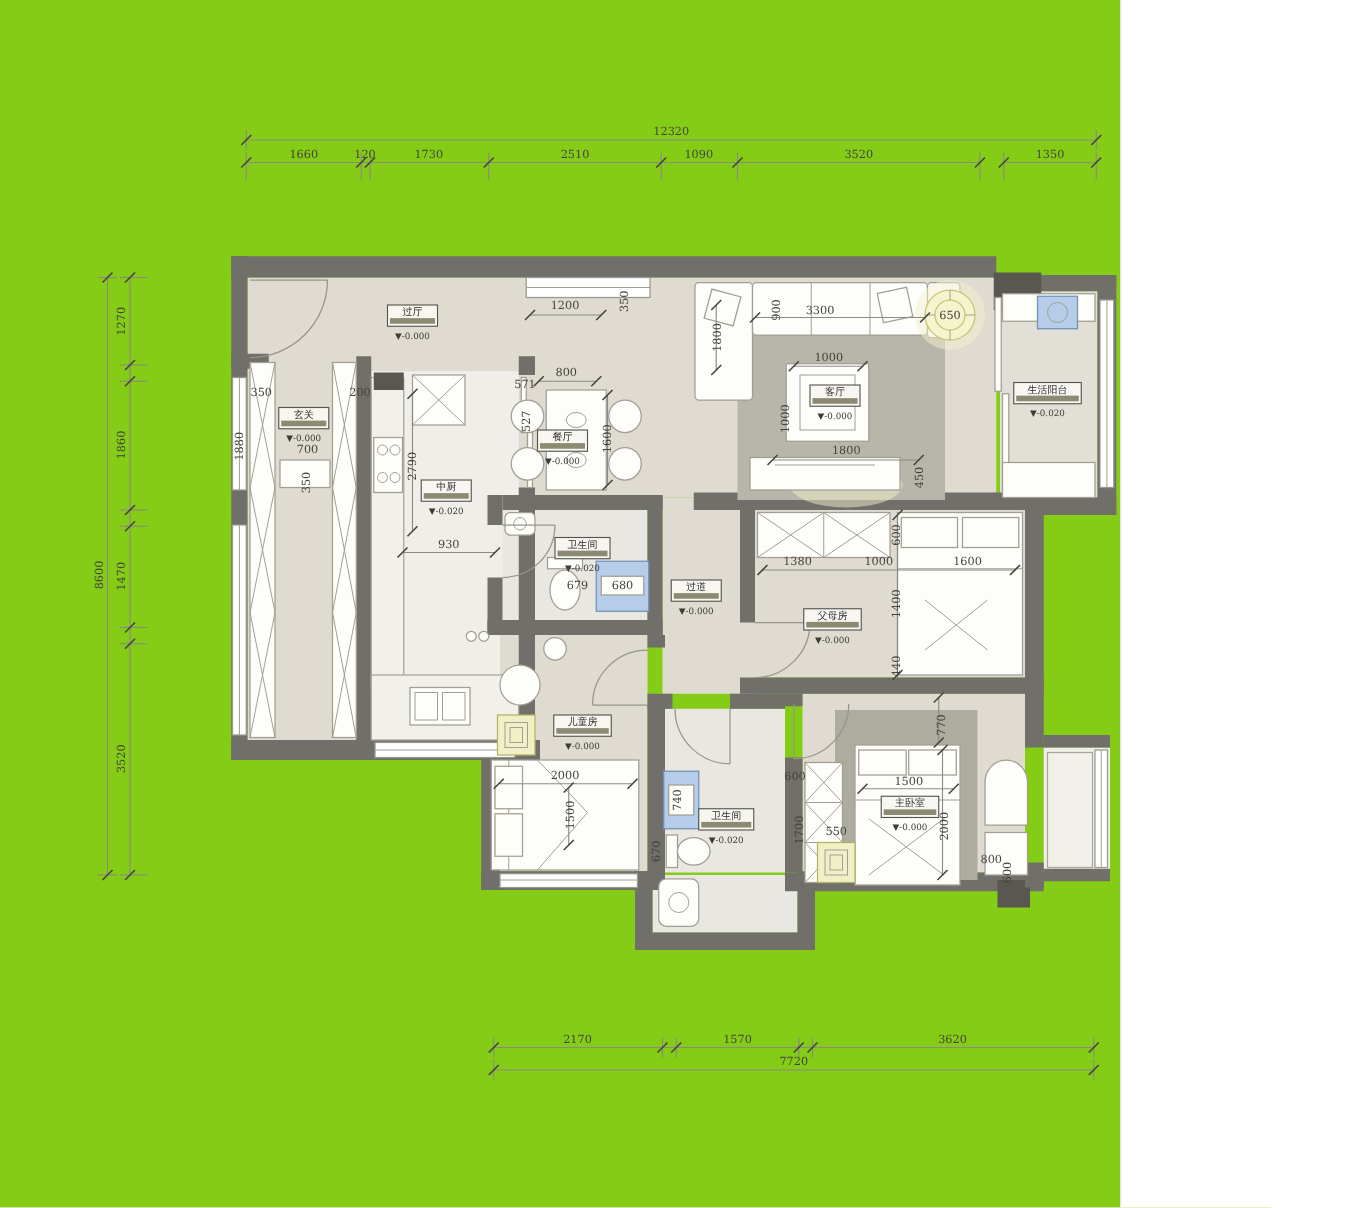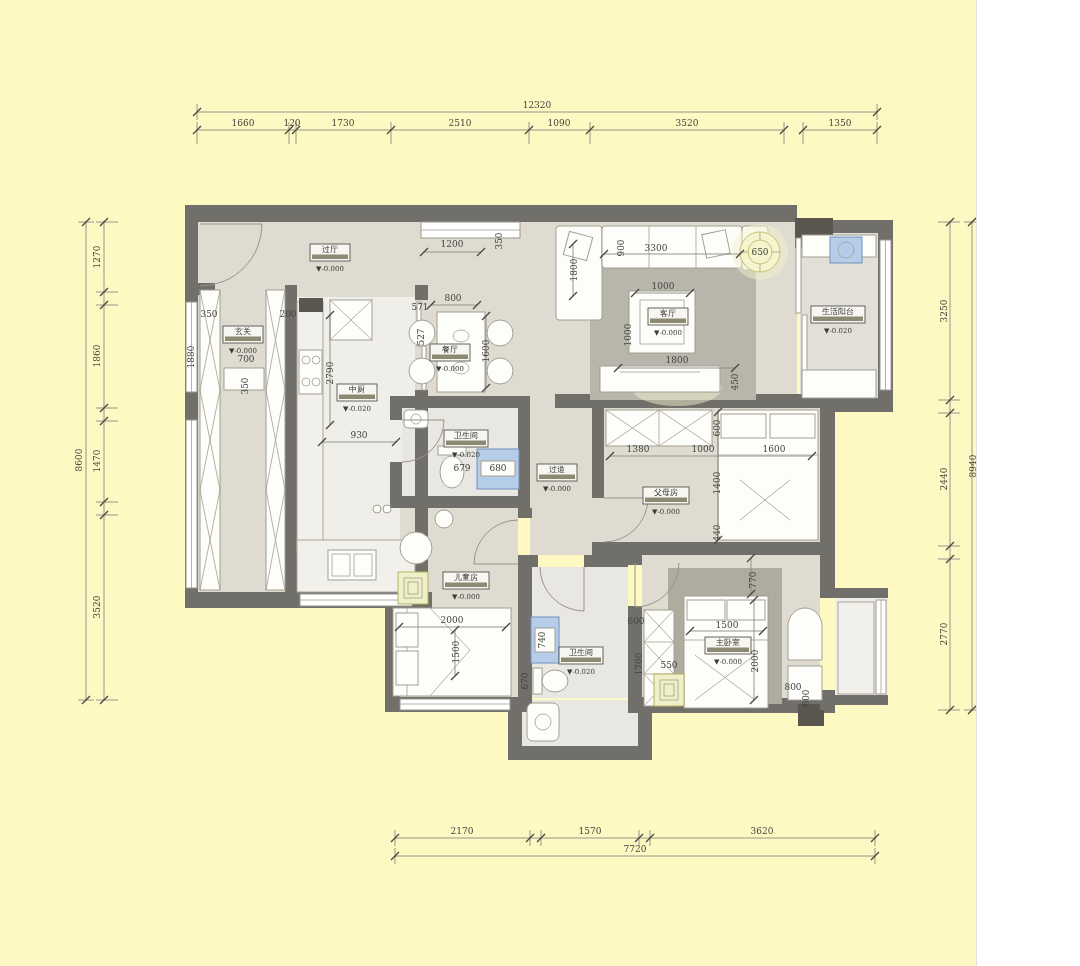--- a/index.html
+++ b/index.html
@@ -1,16 +1,16 @@
 <!DOCTYPE html>
 <html><head>
 <meta charset="utf-8">
 <style>
   html,body{margin:0;padding:0;background:#fff;}
-  #canvas{position:relative;width:976px;height:966px;background:#fef9c3;outline:1px solid #e2e2e2;overflow:hidden;font-family:"DejaVu Sans",sans-serif;}
+  #canvas{position:relative;width:896px;height:966px;background:#84cc16;outline:1px solid #e2e2e2;overflow:hidden;font-family:"DejaVu Sans",sans-serif;}
   svg{position:absolute;left:0;top:0;}
   .wall{fill:#716f6a;}
   .wall2{fill:#595750;}
   .floor{fill:#dfdbd1;}
   .floork{fill:#efeee9;}
   .floorb{fill:#e9e7e1;}
   .floorbal{fill:#e2dfd7;}
   .rug{fill:#b8b5ab;}
   .rugm{fill:#aeab9f;}
   .furn{fill:#fdfdfa;stroke:#a29e93;stroke-width:1;}

